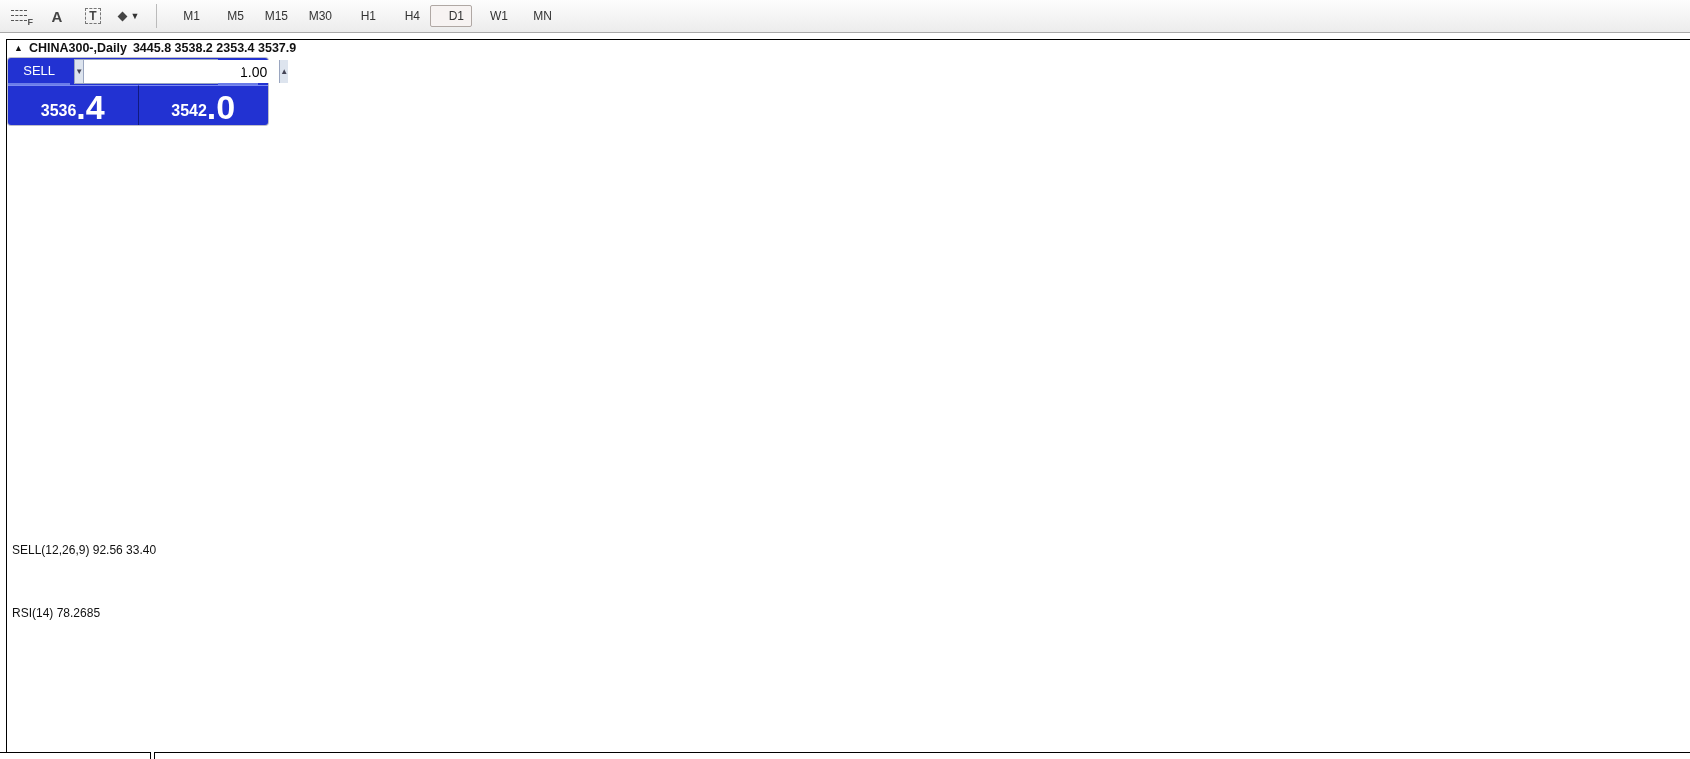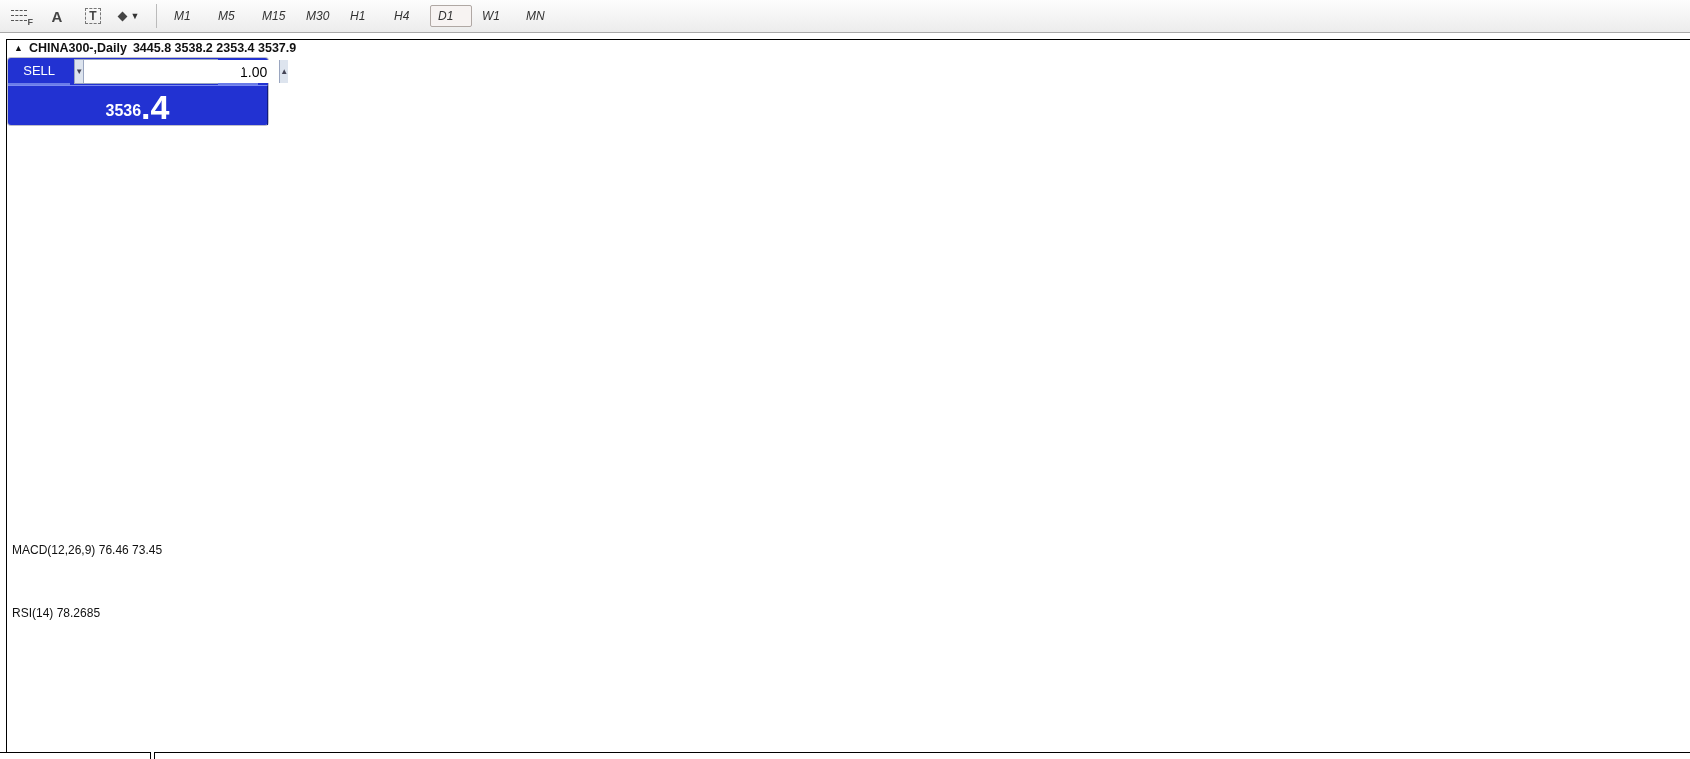--- a/index.html
+++ b/index.html
@@ -14,21 +14,21 @@
         color:#444;font-size:15px;font-weight:bold;cursor:default;}
   .tool .fibwrap{position:relative;width:20px;height:16px;}
   .fibline{position:absolute;left:0;width:16px;border-top:1px dashed #555;}
   .fibf{position:absolute;right:-2px;bottom:-3px;font-size:9px;font-weight:bold;color:#555;}
   .tbox{border:1px dashed #777;padding:0 3px;font-size:12px;}
   .shapes{display:flex;align-items:center;}
   .diamond{width:7px;height:7px;background:#444;transform:rotate(45deg);margin-right:2px;}
   .caret{font-size:9px;color:#333;margin-left:3px;}
   .tsep{width:1px;height:24px;background:#bbb;margin:0 8px 0 12px;}
   .tf-btn{min-width:26px;padding:3px 7px;margin:0 1px;font-size:12px;color:#333;
-          text-align:left;border:1px solid transparent;border-radius:2px;font-style:italic;}
+          text-align:right;border:1px solid transparent;border-radius:2px;}
   .tf-btn.active{background:#f7f3f2;border:1px solid #b0a8a4;}
 
   
   .chart-frame{position:absolute;left:6px;top:39px;width:1684px;height:713px;
                border-top:1px solid #000;border-left:1px solid #000;background:#fff;}
 
   
   .chart-header{position:absolute;left:14px;top:41px;font-size:12.5px;font-weight:bold;color:#111;
                 display:flex;align-items:center;gap:6px;z-index:5;}
   .chart-header .tri{font-size:9px;}
@@ -1247,27 +1247,31 @@
       <input class="tw-vol" value="1.00" style="">
       <div class="tw-spin up">▲</div>
     </div>
     <div class="tw-btn tw-buy">BUY</div>
   </div>
   <div class="tw-row2">
     <div class="tw-price left">
       <span class="p-main">3536</span>
         <span class="p-big">.4</span>
     </div>
+    <div class="tw-price">
+      <span class="p-main">3542</span>
+        <span class="p-big">.0</span>
+    </div>
   </div>
 </div>
 
 <div class="ind-label" style="left:12px;top:543px;">
-  <span>MACD(12,26,9)</span>
-  <span>76.46</span>
-  <span>73.45</span>
+  <span>SELL(12,26,9)</span>
+  <span>92.56</span>
+  <span>33.40</span>
 </div>
 <div class="ind-label" style="left:12px;top:606px;text-align:right;">
   <span>RSI(14)</span>
   <span>78.2685</span>
 </div>
 
 <div class="tabbar">
   <div class="tab-left"></div>
   <div class="tab-main"></div>
 </div>

